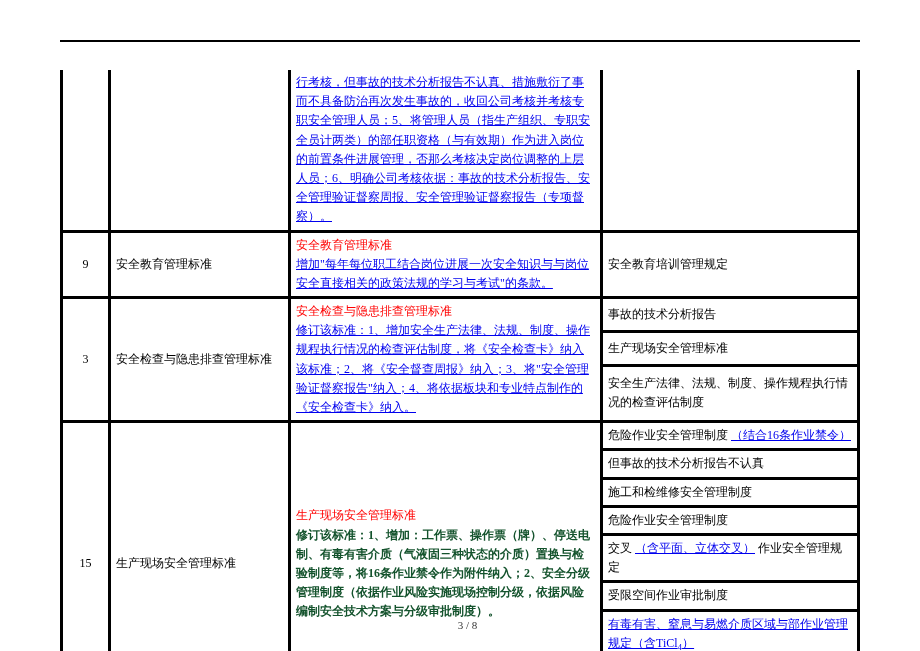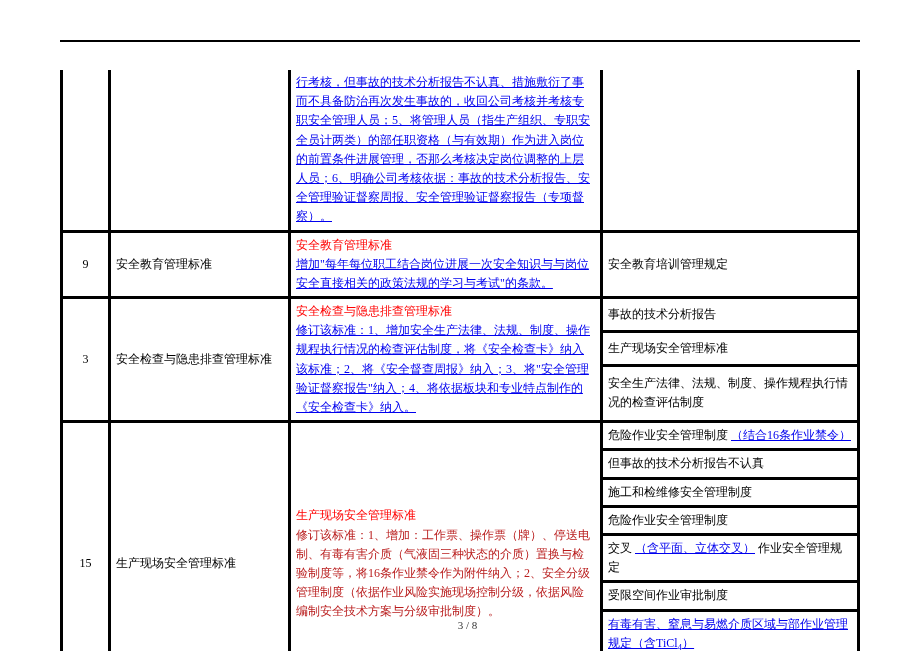--- a/index.html
+++ b/index.html
@@ -27,21 +27,21 @@
       vertical-align: middle;
       line-height: 1.6;
       word-break: break-all;
     }
     .col-num { width: 48px; text-align: center; }
     .col-name { width: 180px; }
     .col-desc { width: 312px; }
     .col-right { }
     .c-blue { color: #0000ee; text-decoration: underline; }
     .c-red { color: #ff0000; }
-    .c-green { color: #b91c1c; }
+    .c-green { color: #14532d; font-weight: bold; }
     .footer {
       text-align: center;
       font-size: 11px;
       color: #333;
       position: absolute;
       bottom: 20px;
       left: 15px; right: 0;
     }
     .no-top-border td { border-top: none; }
     sub { font-size: 9px; vertical-align: sub; }

